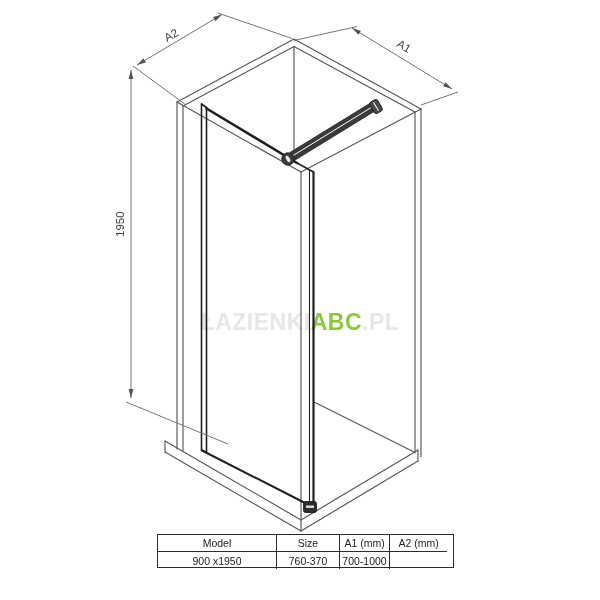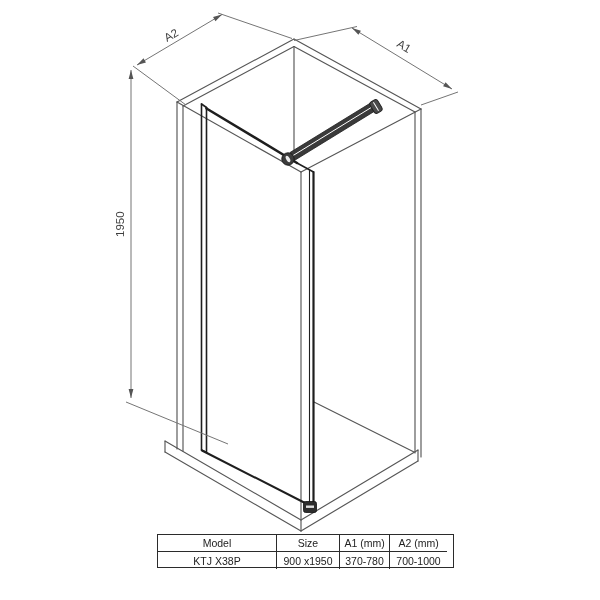--- a/index.html
+++ b/index.html
@@ -44,20 +44,23 @@
     box-sizing:border-box;white-space:nowrap;overflow:hidden;
   }
   .spec-table .cell:nth-child(4n){border-right:none;}
   .spec-table .cell.last-row{border-bottom:none;}
 </style>
 </head>
 <body>
 
 <div id="stage">
 
+  <div class="watermark">
+    <span class="wm-faint">ŁAZIENKI</span><span class="wm-brand">ABC</span><span class="wm-faint">.PL</span>
+  </div>
 
   <svg class="drawing" width="600" height="600" viewBox="0 0 600 600">
 
     <g stroke="#565656" stroke-width="1.15" fill="none" stroke-linecap="round">
       <line x1="177" y1="102" x2="294" y2="39"></line>
       <line x1="183" y1="106" x2="294" y2="46.5"></line>
       <line x1="294" y1="39" x2="421" y2="109"></line>
       <line x1="294" y1="46.5" x2="415" y2="112"></line>
       <line x1="177" y1="102" x2="301" y2="172"></line>
       <line x1="301" y1="172" x2="421" y2="109"></line>
@@ -139,19 +142,18 @@
       <text class="dim-text" transform="translate(396,46) rotate(30.5)">A1</text>
       <text class="dim-text" transform="translate(124,237) rotate(-90)">1950</text>
     </g>
   </svg>
 
   <div class="spec-table">
     <div class="cell">Model</div>
     <div class="cell">Size</div>
     <div class="cell">A1 (mm)</div>
     <div class="cell">A2 (mm)</div>
-    <div class="cell last-row">KTJ X38P</div>
     <div class="cell last-row">900 x1950</div>
-    <div class="cell last-row">370-780</div>
+    <div class="cell last-row">760-370</div>
     <div class="cell last-row">700-1000</div>
   </div>
 
 </div>
 
 </body></html>

